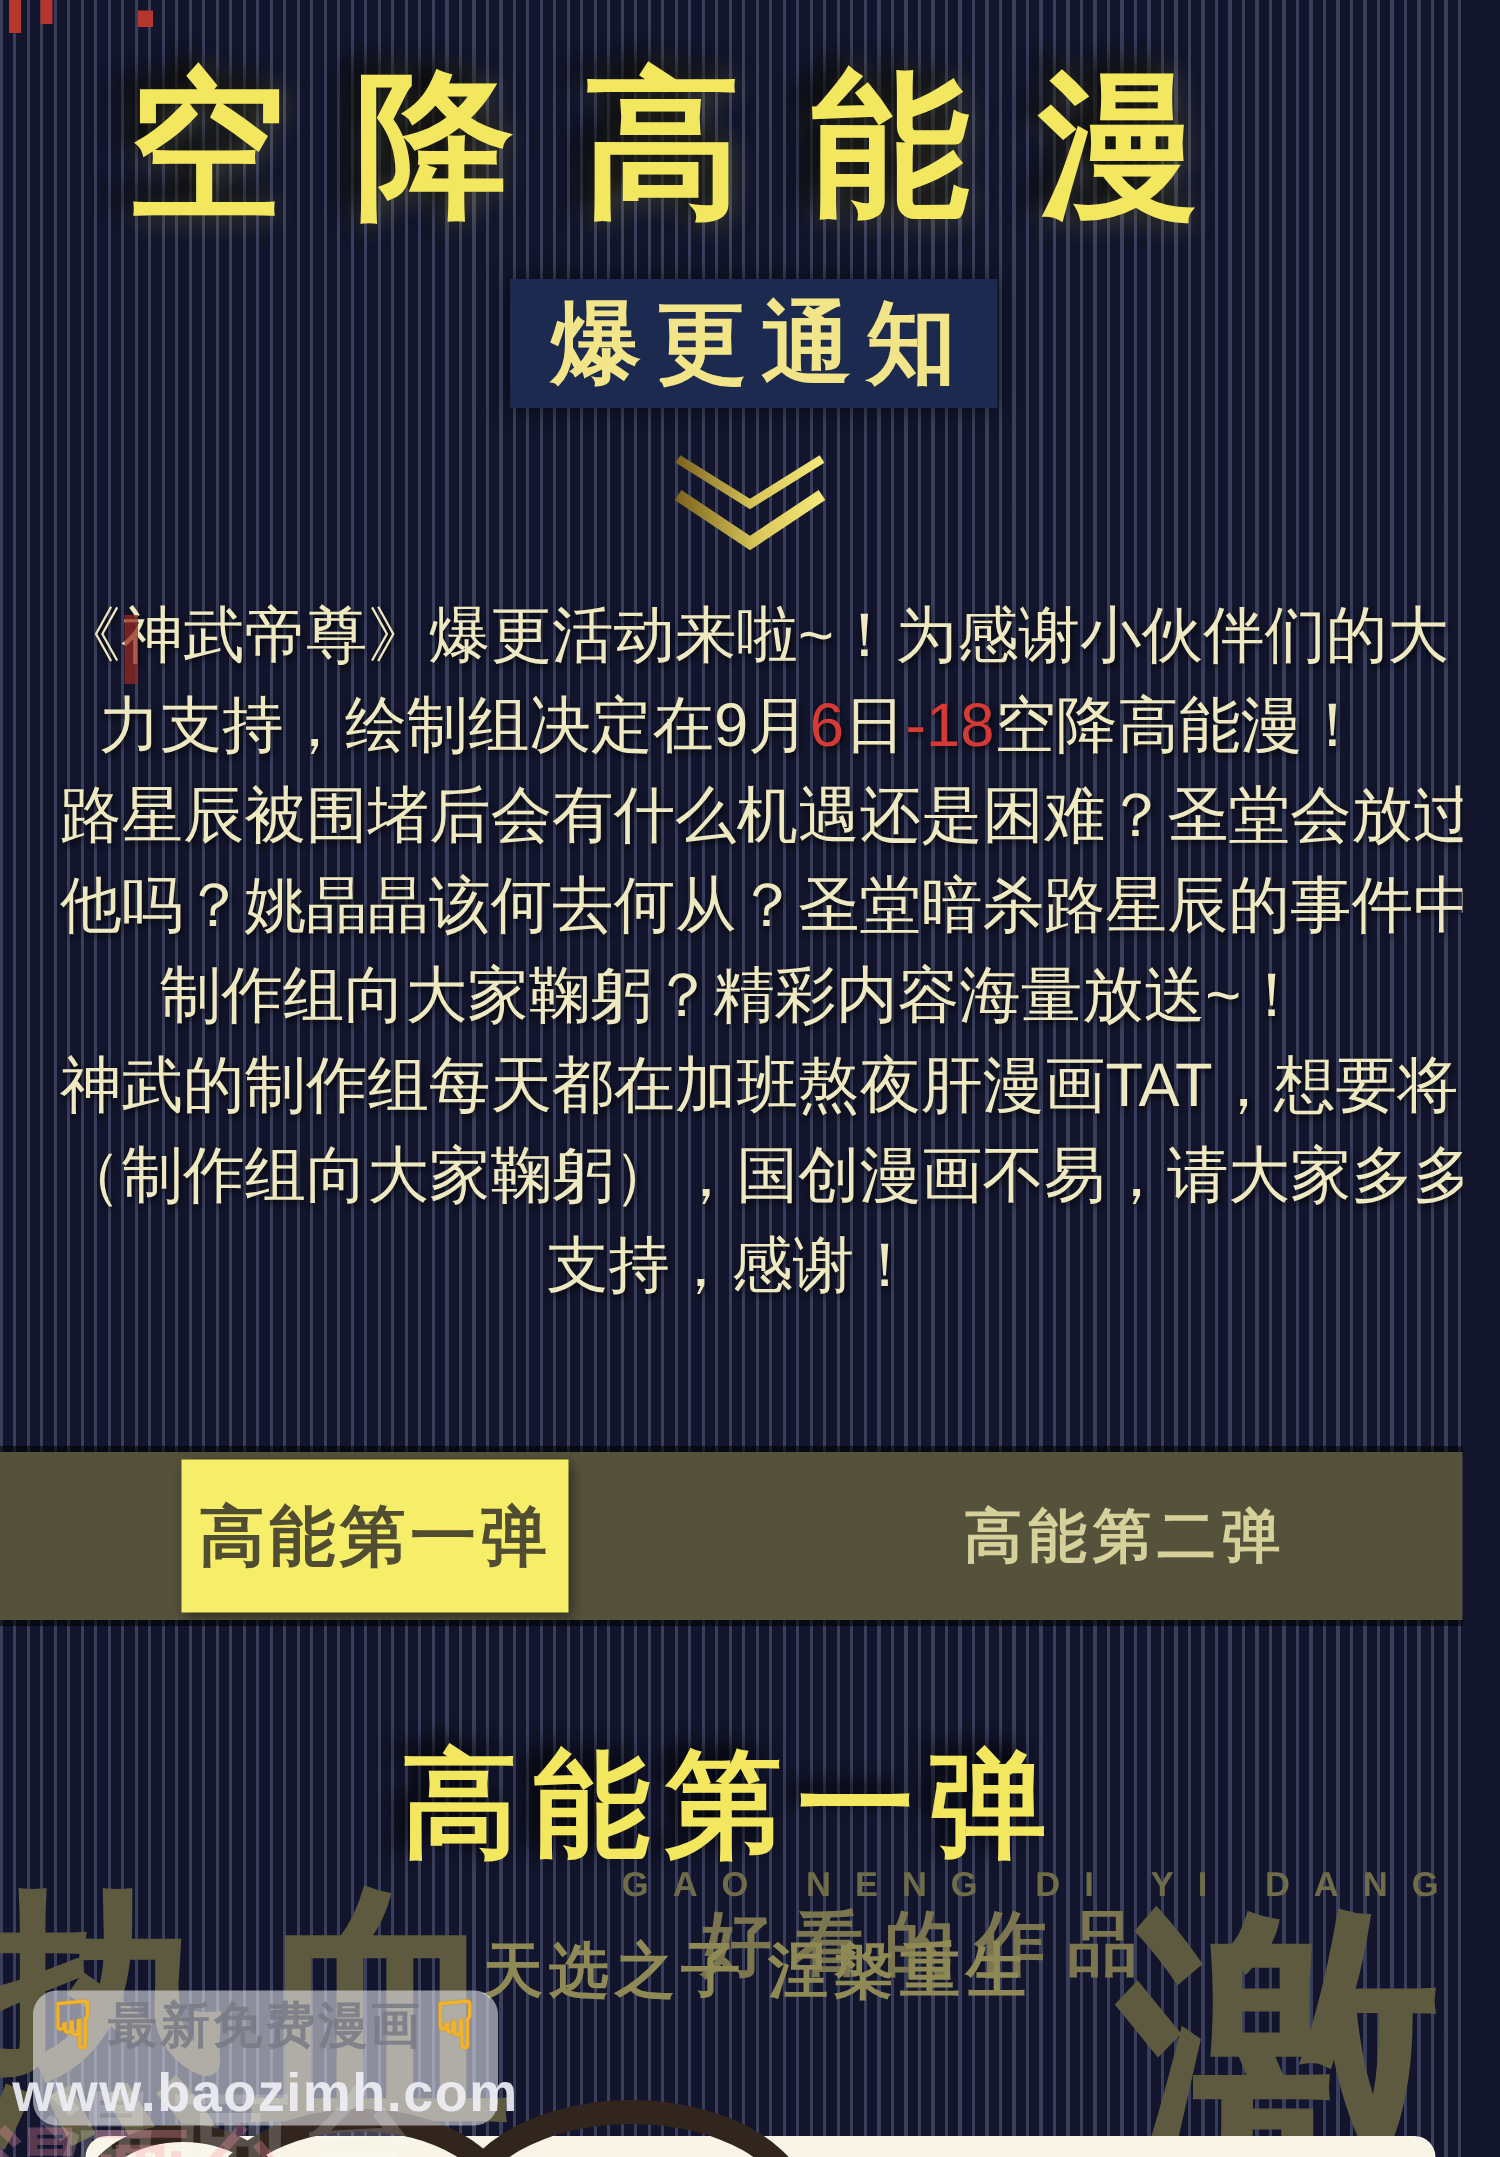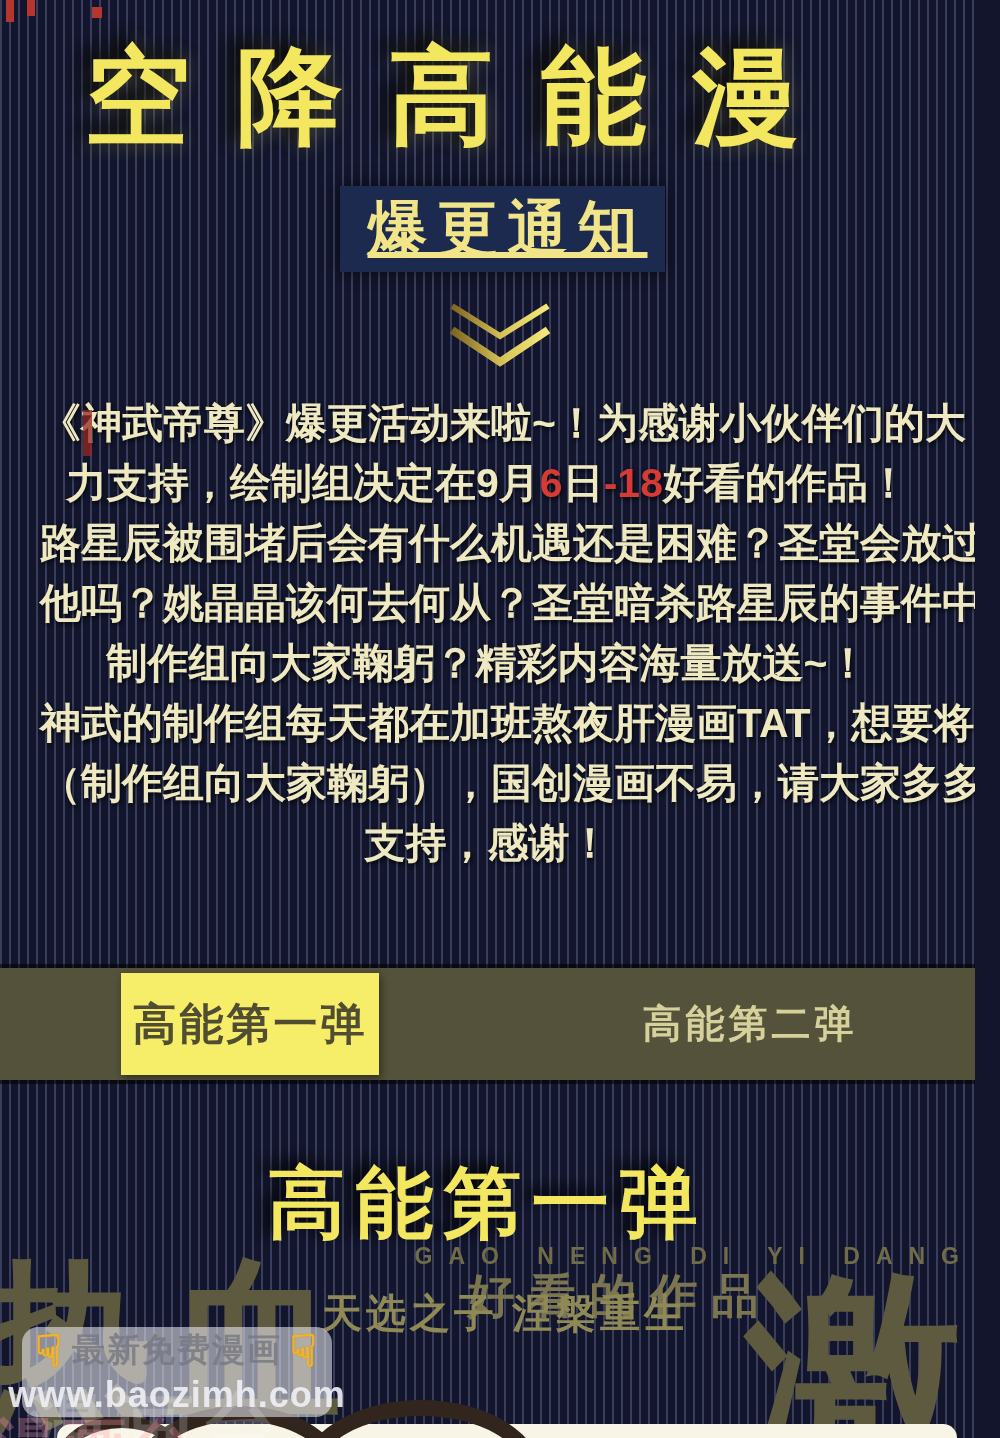--- a/index.html
+++ b/index.html
@@ -16,26 +16,25 @@
     font-size:106px;font-weight:bold;color:#f2e75f;
     letter-spacing:46px;transform:translateX(-23px);white-space:nowrap;
     text-shadow:-10px -8px 16px rgba(0,0,0,0.92), 0 0 20px rgba(242,231,95,0.30);
   }
   .notice-box{
     position:absolute;left:340px;top:186px;width:325px;height:86px;
     background:#1c2a50;display:flex;align-items:center;justify-content:center;
     font-family:"Liberation Serif", serif;font-size:60px;font-weight:bold;
     color:#f2e488;letter-spacing:10px;text-indent:10px;
     box-shadow:0 0 14px rgba(0,0,0,0.55);
-    text-decoration:underline;
   }
   .chevron{position:absolute;left:444px;top:300px;}
   .announcement{
     position:absolute;top:393px;left:40px;right:40px;text-align:center;
-    font-size:41px;font-weight:bold;line-height:60px;color:#efe9c2;
+    font-size:41px;font-weight:normal;line-height:60px;color:#efe9c2;
     text-shadow:1px 2px 4px rgba(0,0,0,0.7);
   }
   .announcement p{margin:0;padding:0;white-space:nowrap;}
   .announcement .red{color:#d63a35;}
   .tabbar{
     position:absolute;top:968px;left:0;width:1000px;height:112px;
     background:#54523b;display:flex;z-index:2;
     box-shadow:0 -4px 0 rgba(0,0,0,0.55), 0 4px 0 rgba(0,0,0,0.55);
   }
   .tab{
@@ -139,21 +138,21 @@
           <stop offset="1" stop-color="#f5e87a"></stop>
         </linearGradient>
       </defs>
       <polyline points="8,6 56,36 104,6" fill="none" stroke="url(#gold)" stroke-width="6"></polyline>
       <polyline points="8,30 56,62 104,30" fill="none" stroke="url(#gold)" stroke-width="8"></polyline>
     </svg>
   </div>
 
   <div class="announcement">
     <p>《神武帝尊》爆更活动来啦~！为感谢小伙伴们的大</p>
-    <p><span>力支持，绘制组决定在9月</span><span class="red">6</span><span>日</span><span class="red">-</span><span class="red">18</span><span>好看的作品！</span></p>
+    <p><span>力支持，绘制组决定在9月</span><span class="red">6</span><span>日</span><span class="red">-</span><span class="red">18</span><span>空降高能漫！</span></p>
     <p>路星辰被围堵后会有什么机遇还是困难？圣堂会放过</p>
     <p>他吗？姚晶晶该何去何从？圣堂暗杀路星辰的事件中</p>
     <p>制作组向大家鞠躬？精彩内容海量放送~！</p>
     <p>神武的制作组每天都在加班熬夜肝漫画TAT，想要将</p>
     <p>（制作组向大家鞠躬），国创漫画不易，请大家多多</p>
     <p>支持，感谢！</p>
   </div>
 
   <div class="tabbar">
     <div class="tab">

